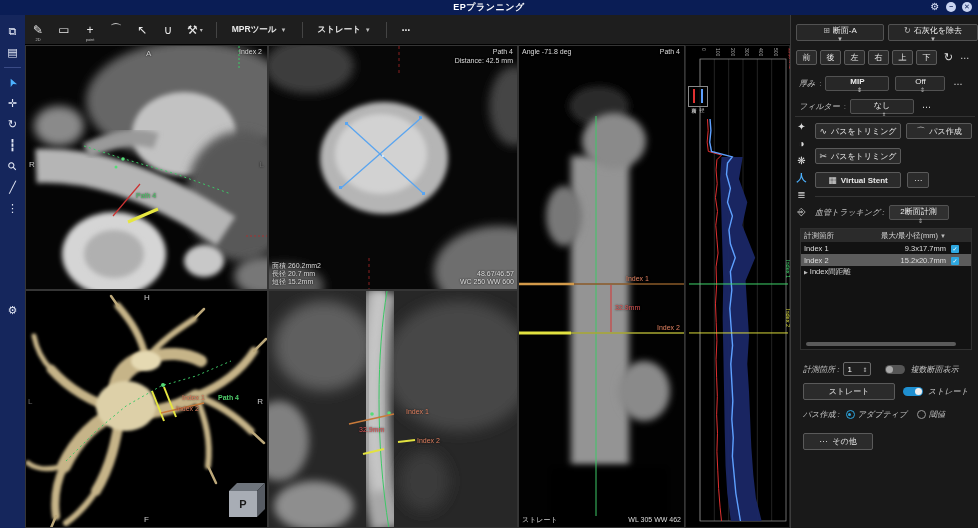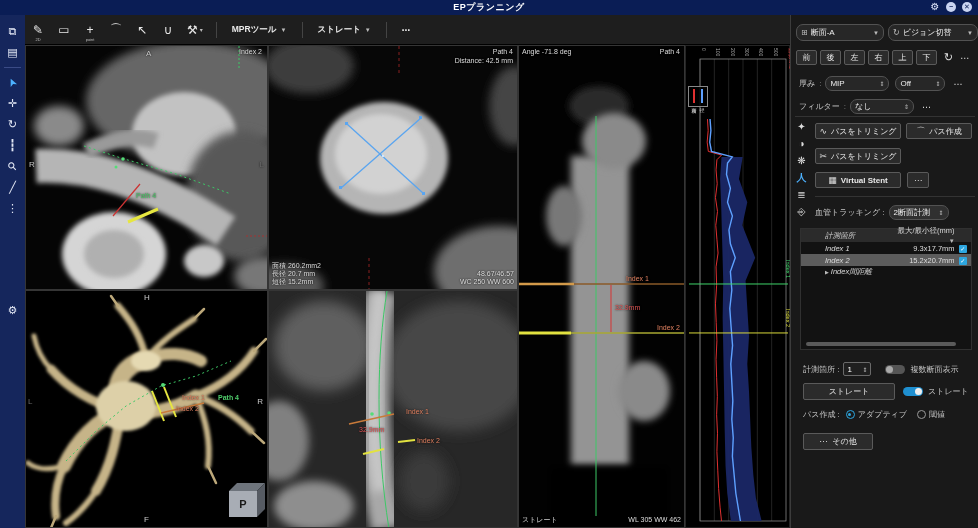--- a/index.html
+++ b/index.html
@@ -32,36 +32,36 @@
   
   #graph{left:685px;top:45px;width:105px;height:483px;background:#000;border:1px solid #252525;box-sizing:border-box;}
   #graph-legend{position:absolute;left:2px;top:40px;border:1px solid #888;background:rgba(0,0,0,.85);padding:2px;display:flex;gap:2px;}
   .lg-item{display:flex;flex-direction:column;align-items:center;}
   .lg-bar{width:2px;height:14px;}
   .lg-txt{writing-mode:vertical-rl;font-size:5px;color:#ccc;margin-top:1px;}
   
   #rpanel{left:790px;top:15px;width:188px;height:513px;background:#191919;border-left:1px solid #3c3c3c;box-sizing:border-box;font-size:8px;color:#cfcfcf;}
   .rp-row{position:absolute;left:0;width:188px;display:flex;align-items:center;}
   .btn{background:#2b2b2b;border:1px solid #5a5a5a;color:#e8e8e8;border-radius:2px;font-size:8px;display:inline-flex;align-items:center;justify-content:center;cursor:pointer;box-sizing:border-box;white-space:nowrap;}
-  .sel{background:#272727;border:1px solid #525252;border-radius:7px;color:#eee;font-size:8px;display:inline-flex;align-items:center;justify-content:space-between;padding:0 4px;height:15px;cursor:pointer;box-sizing:border-box;}
+  .sel{background:#272727;border:1px solid #525252;border-radius:2px;color:#eee;font-size:8px;display:inline-flex;align-items:center;justify-content:space-between;padding:0 4px;height:15px;cursor:pointer;box-sizing:border-box;flex-direction:column;}
   .updn{font-size:6px;color:#bbb;margin-left:4px;}
   .crt{font-size:6px;color:#bbb;}
   .or-btn{width:21px;height:15px;margin-right:3px;}
   .rp-sep{position:absolute;left:4px;width:180px;height:1px;background:#333;}
-  .rp-lbl{color:#c5c5c5;}
+  .rp-lbl{color:#c5c5c5;font-style:italic;}
   #rp-iconstrip{position:absolute;left:0;top:103px;width:21px;height:115px;display:flex;flex-direction:column;align-items:center;}
   .rp-ic{font-size:10px;color:#ddd;height:17px;line-height:17px;cursor:pointer;}
   .rp-ic.activeblue{color:#4db2ff;font-weight:bold;}
   .mini-ic{font-size:9px;margin-right:4px;color:#ddd;}
   
   #mtable{position:absolute;left:9px;top:213px;width:172px;height:122px;background:#121212;border:1px solid #303030;box-sizing:border-box;}
   .t-head{display:flex;background:#2b2b2b;height:13px;align-items:center;font-size:7.5px;color:#d5d5d5;}
   .t-row{display:flex;height:12px;align-items:center;font-size:7.5px;color:#ddd;cursor:pointer;}
   .t-row.selected{background:#5c5c5c;}
-  .tc1{width:72px;padding-left:24px;font-style:italic;} .tc2{width:70px;text-align:right;} .tc3{width:18px;text-align:center;}
+  .tc1{width:72px;padding-left:3px;} .tc2{width:70px;text-align:right;} .tc3{width:18px;text-align:center;}
   .chk{display:inline-block;width:8px;height:8px;background:#2da7e0;border-radius:1px;color:#fff;font-size:6px;line-height:8px;text-align:center;}
   .hscroll{position:absolute;left:5px;bottom:3px;width:150px;height:4px;background:#5a5a5a;border-radius:2px;cursor:pointer;}
   
   .tgl{width:20px;height:9px;border-radius:5px;position:relative;cursor:pointer;display:inline-block;}
   .tgl.off{background:#555;} .tgl.on{background:#1f8fd0;}
   .tgl .knob{position:absolute;top:1px;width:7px;height:7px;border-radius:50%;}
   .tgl.off .knob{left:1px;background:#aaa;} .tgl.on .knob{right:1px;background:#eee;}
   .radio{width:9px;height:9px;border-radius:50%;display:inline-block;position:relative;margin-right:3px;vertical-align:-2px;cursor:pointer;}
   .radio.on{border:1.5px solid #2da7e0;box-sizing:border-box;}
   .radio.on::after{content:"";position:absolute;left:1.5px;top:1.5px;width:3px;height:3px;border-radius:50%;background:#2da7e0;}
@@ -337,42 +337,42 @@
   </div>
 
   <div id="rpanel" class="abs">
 
     <div class="rp-row" style="top:9px;left:5px;">
       <span class="sel" style="width:88px;height:17px;">
         <span><span style="margin-right:3px;color:#bbb;">⊞</span><span>断面-A</span></span>
         <span class="crt">▼</span>
       </span>
       <span class="sel" style="width:90px;height:17px;margin-left:4px;">
-        <span><span style="margin-right:3px;color:#bbb;">↻</span><span>ビジョン切替</span></span>
+        <span><span style="margin-right:3px;color:#bbb;">↻</span><span>石灰化を除去</span></span>
         <span class="crt">▼</span>
       </span>
     </div>
 
     <div class="rp-row" style="top:35px;left:5px;" id="orient-row">
       <span id="orient-btns" style="display:inline-flex;">
           <span class="btn or-btn">前</span>
           <span class="btn or-btn">後</span>
           <span class="btn or-btn">左</span>
           <span class="btn or-btn">右</span>
           <span class="btn or-btn">上</span>
           <span class="btn or-btn">下</span>
         </span>
       <span style="font-size:11px;color:#ddd;margin-left:4px;cursor:pointer;">↻</span>
       <span style="font-size:9px;color:#ddd;margin-left:7px;cursor:pointer;">⋯</span>
     </div>
 
     <div class="rp-row" style="top:61px;left:8px;">
       <span class="rp-lbl">厚み</span>
       <span style="margin:0 4px;color:#888;">:</span>
-      <span class="sel" style="width:64px;">
+      <span class="sel" style="width:64px;font-weight:bold;">
           <span>MIP</span>
           <span class="updn">⇕</span>
         </span>
       <span class="sel" style="width:50px;margin-left:6px;">
           <span>Off</span>
           <span class="updn">⇕</span>
         </span>
       <span style="font-size:9px;color:#ddd;margin-left:8px;cursor:pointer;">⋯</span>
     </div>
 

